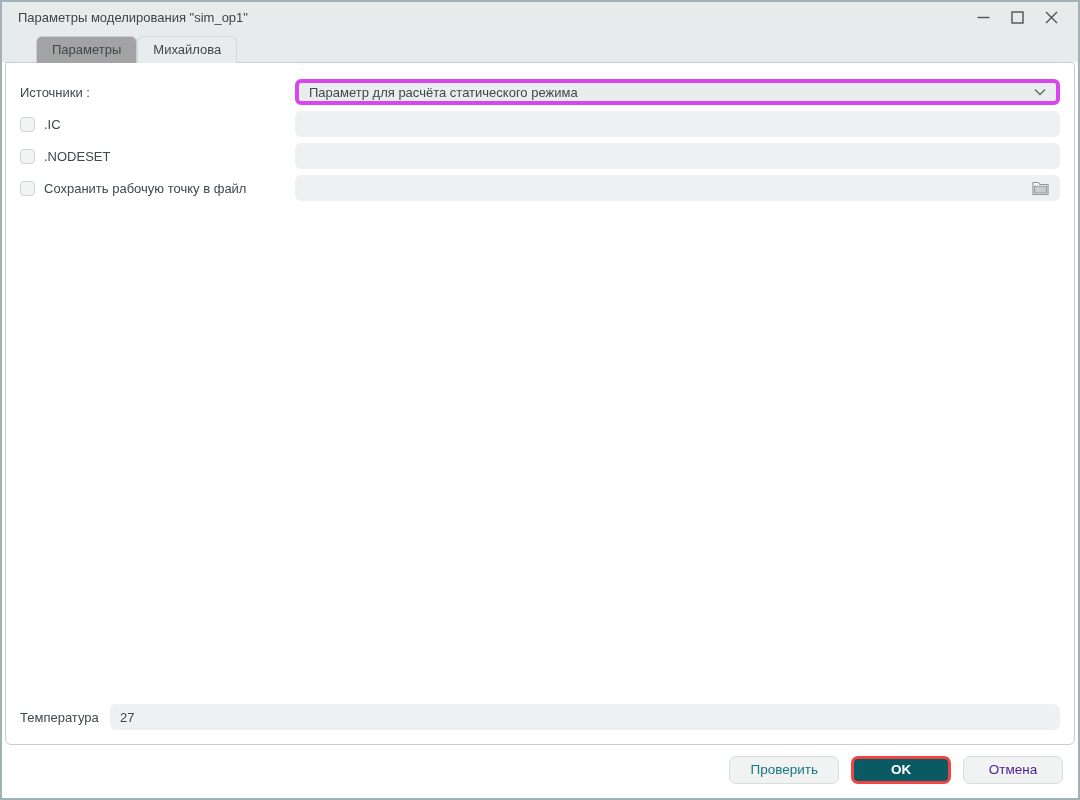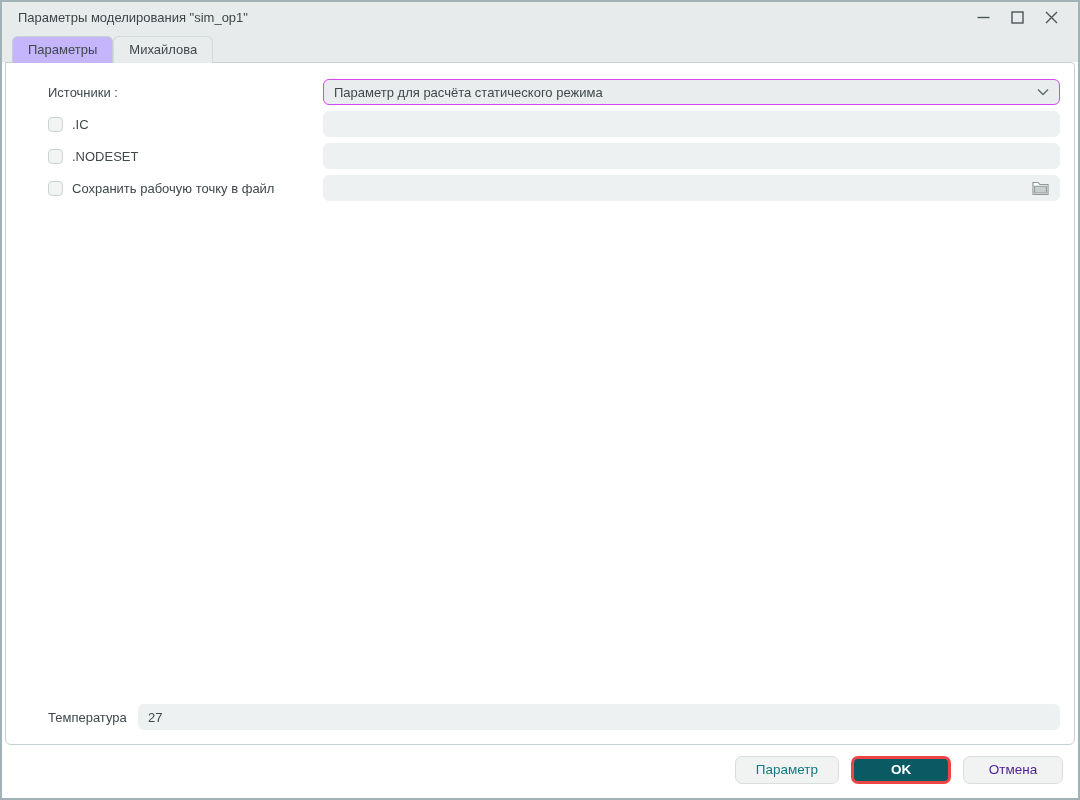--- a/index.html
+++ b/index.html
@@ -39,56 +39,57 @@
     font-size:13px; color:#3f484b;
     padding:5px 15px 6px 15px;
     border:1px solid #d2d9da; border-bottom:none;
     border-radius:6px 6px 0 0;
     background:#e9ecec;
     margin-bottom:-1px;
     cursor:pointer;
     white-space:nowrap;
   }
   .tab.active {
-    background:#c4b5fd;
+    background:#a3a3a3;
     border-color:#c6cfd1;
+    margin-left:24px;
   }
 
   
   .panel {
     flex:1 1 auto;
     margin:0 3px;
     border:1px solid #c6cfd1;
     border-radius:0 4px 6px 6px;
     background:#ffffff;
     padding:16px 14px 14px 14px;
     display:flex; flex-direction:column;
     position:relative; z-index:1;
     overflow:hidden;
   }
-  .frow { flex:0 0 26px; height:26px; display:flex; align-items:center; margin-bottom:6px;margin-left:28px; }
+  .frow { flex:0 0 26px; height:26px; display:flex; align-items:center; margin-bottom:6px; }
   .lcol {
     flex:0 0 275px; width:275px;
     display:flex; align-items:center;
     font-size:13px; color:#3f484b; white-space:nowrap;
   }
   .checkbox {
     flex:0 0 15px; width:15px; height:15px;
     border:1px solid #ccd4d5; border-radius:4px;
     background:#f2f4f4; margin-right:9px; cursor:pointer;
   }
   .field {
     flex:1 1 auto; height:26px;
     border-radius:6px; background:#eef1f1;
     display:flex; align-items:center;
     padding:0 10px;
     font-size:13px; color:#3f484b;
     white-space:nowrap; overflow:hidden;
   }
-  .field.bordered { background:#e9eded; border:1px solid #d946ef; cursor:pointer; }
+  .field.bordered { background:#e9eded; border:4px solid #d946ef; cursor:pointer; }
   .field .trail { margin-left:auto; display:flex; align-items:center; }
   .placeholder { color:#a9b2b4; }
   .spacer { flex:1 1 auto; }
   .temp-row .lcol { flex:0 0 90px; width:90px; }
 
   
   .footer {
     flex:0 0 53px; height:53px;
     background:#ffffff;
     display:flex; align-items:center; justify-content:flex-end;
@@ -192,18 +193,18 @@
     <div class="frow temp-row" style="margin-bottom:0;">
       <div class="lcol">Температура</div>
       <div class="field">
         <span>27</span>
       </div>
     </div>
 
   </div>
 
   <div class="footer">
-    <button class="btn secondary">Параметр</button>
+    <button class="btn secondary">Проверить</button>
     <button class="btn primary">OK</button>
     <button class="btn secondary cancel">Отмена</button>
   </div>
 
 </div>
 
 </body></html>

